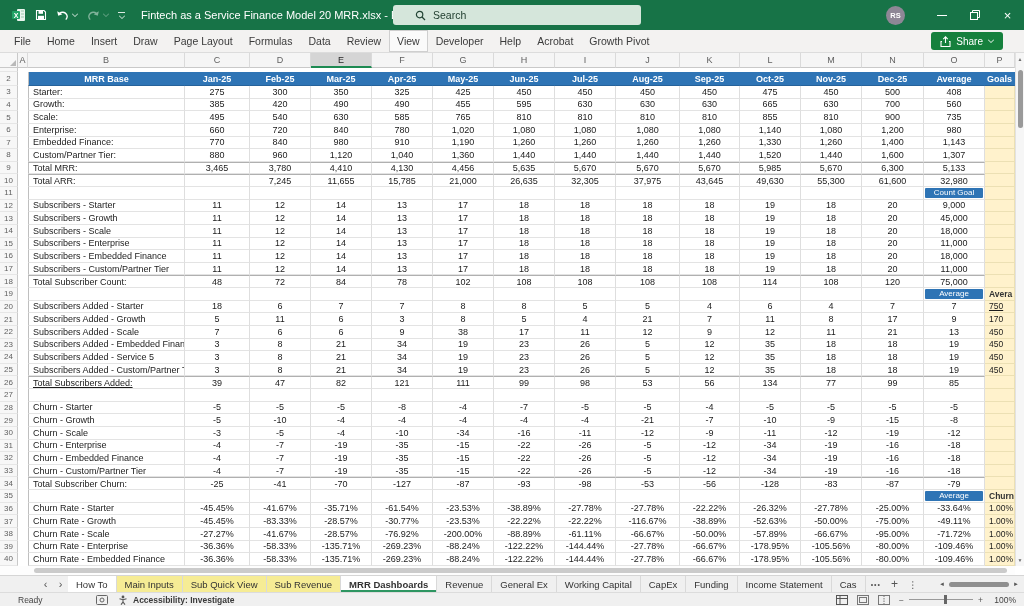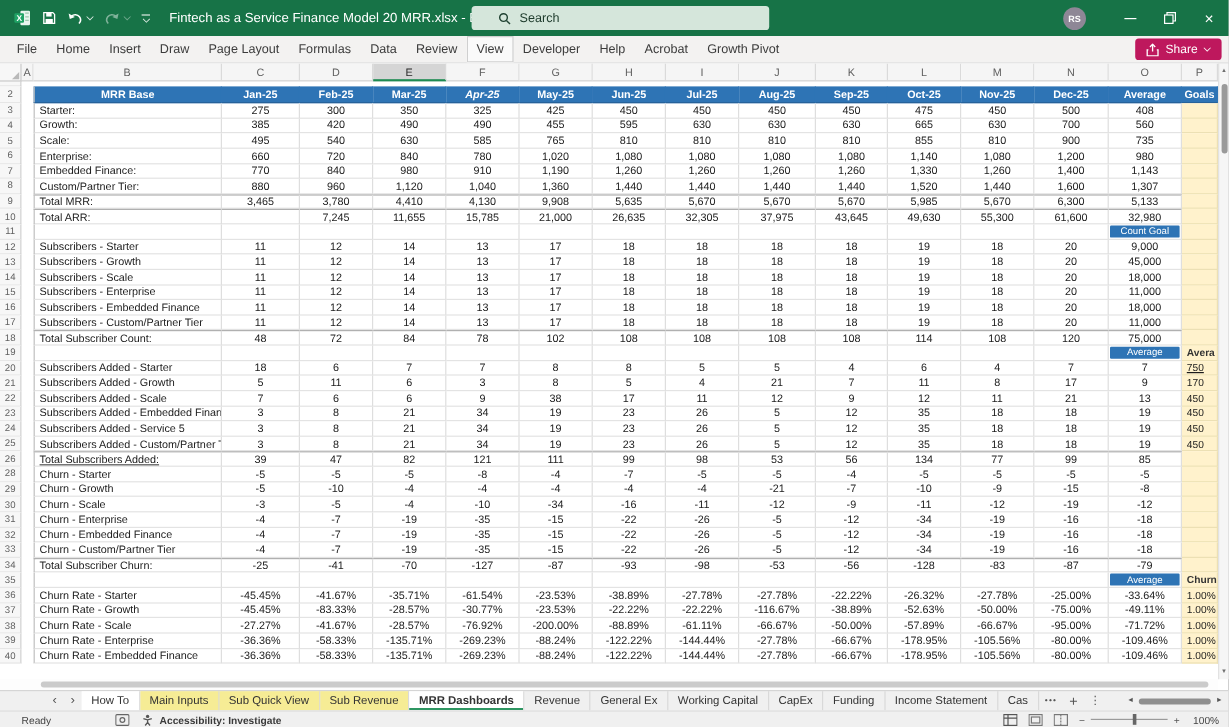--- a/index.html
+++ b/index.html
@@ -19,21 +19,21 @@
   .tb-right{position:absolute;right:0;top:0;height:30px;display:flex;align-items:center;}
   .avatar{width:19px;height:19px;border-radius:50%;background:#8E8796;color:#fff;font-size:7.5px;font-weight:bold;
           display:flex;align-items:center;justify-content:center;margin-right:20px;}
   .winbtn{width:33px;height:30px;display:flex;align-items:center;justify-content:center;color:#fff;font-size:13px;}
   .minbar{width:10px;height:1px;background:#fff;display:block;}
   
   .menubar{position:absolute;top:30px;left:0;right:0;height:23px;background:#f3f2f1;border-bottom:1px solid #dcdcdc;
            display:flex;align-items:stretch;padding-left:6px;box-sizing:border-box;}
   .mtab{padding:0 8px;font-size:10.5px;color:#3b3b3b;display:flex;align-items:center;white-space:nowrap;}
   .mtab.active{background:#fafafa;box-shadow:inset 0 0 0 1px #cfcfcf;}
-  .share{position:absolute;right:6px;top:2px;height:18px;background:#be185d;border-radius:3px;color:#fff;
+  .share{position:absolute;right:21px;top:2px;height:18px;background:#15803d;border-radius:3px;color:#fff;
          font-size:10px;display:flex;align-items:center;gap:5px;padding:0 9px;}
   .share .chev{border-color:rgba(255,255,255,.95);}
   
   .gridwrap{position:absolute;top:53px;left:0;width:1015px;height:513px;overflow:hidden;background:#fff;}
   .grow{display:flex;}
   .r-hdr{height:15px;}
   .r-sliver{height:4px;}
   .r-head{height:14px;}
   .r-data{height:12.63px;}
   .gc{flex:none;box-sizing:border-box;overflow:hidden;white-space:nowrap;display:flex;align-items:center;}
@@ -226,21 +226,21 @@
         <div class="gc acell" style="width: 61px;"></div>
         <div class="gc acell" style="width: 30px;"></div>
       </div>
       <div class="grow r-head">
         <div class="gc rownum" style="width: 18px;">2</div>
         <div class="gc acell" style="width: 10px;"></div>
         <div class="gc cell hb bl" style="width: 157px;">MRR Base</div>
         <div class="gc cell hb" style="width: 65px;">Jan-25</div>
         <div class="gc cell hb" style="width: 61px;">Feb-25</div>
         <div class="gc cell hb" style="width: 61px;">Mar-25</div>
-        <div class="gc cell hb" style="width: 61px; font-style: italic;">Apr-25</div>
+        <div class="gc cell hb" style="width: 61px;">Apr-25</div>
         <div class="gc cell hb" style="width: 61px;">May-25</div>
         <div class="gc cell hb" style="width: 61px;">Jun-25</div>
         <div class="gc cell hb" style="width: 61px;">Jul-25</div>
         <div class="gc cell hb" style="width: 64px;">Aug-25</div>
         <div class="gc cell hb" style="width: 60px;">Sep-25</div>
         <div class="gc cell hb" style="width: 61px;">Oct-25</div>
         <div class="gc cell hb" style="width: 61px;">Nov-25</div>
         <div class="gc cell hb" style="width: 62px;">Dec-25</div>
         <div class="gc cell hb" style="width: 61px;">Average</div>
         <div class="gc cell hb" style="width: 30px;">Goals</div>
@@ -360,21 +360,21 @@
         <div class="gc cell goal" style="width: 30px;"></div>
       </div>
       <div class="grow r-data total">
         <div class="gc rownum" style="width: 18px;">9</div>
         <div class="gc acell" style="width: 10px;"></div>
         <div class="gc cell tb lbl bl" style="width: 157px;">Total MRR:</div>
         <div class="gc cell tb num" style="width: 65px;">3,465</div>
         <div class="gc cell tb num" style="width: 61px;">3,780</div>
         <div class="gc cell tb num" style="width: 61px;">4,410</div>
         <div class="gc cell tb num" style="width: 61px;">4,130</div>
-        <div class="gc cell tb num" style="width: 61px;">9,908</div>
+        <div class="gc cell tb num" style="width: 61px;">4,456</div>
         <div class="gc cell tb num" style="width: 61px;">5,635</div>
         <div class="gc cell tb num" style="width: 61px;">5,670</div>
         <div class="gc cell tb num" style="width: 64px;">5,670</div>
         <div class="gc cell tb num" style="width: 60px;">5,670</div>
         <div class="gc cell tb num" style="width: 61px;">5,985</div>
         <div class="gc cell tb num" style="width: 61px;">5,670</div>
         <div class="gc cell tb num" style="width: 62px;">6,300</div>
         <div class="gc cell tb num" style="width: 61px;">5,133</div>
         <div class="gc cell goal" style="width: 30px;"></div>
       </div>
@@ -696,20 +696,39 @@
         <div class="gc cell tb num" style="width: 61px;">121</div>
         <div class="gc cell tb num" style="width: 61px;">111</div>
         <div class="gc cell tb num" style="width: 61px;">99</div>
         <div class="gc cell tb num" style="width: 61px;">98</div>
         <div class="gc cell tb num" style="width: 64px;">53</div>
         <div class="gc cell tb num" style="width: 60px;">56</div>
         <div class="gc cell tb num" style="width: 61px;">134</div>
         <div class="gc cell tb num" style="width: 61px;">77</div>
         <div class="gc cell tb num" style="width: 62px;">99</div>
         <div class="gc cell tb num" style="width: 61px;">85</div>
+        <div class="gc cell goal" style="width: 30px;"></div>
+      </div>
+      <div class="grow r-data">
+        <div class="gc rownum" style="width: 18px;">27</div>
+        <div class="gc acell" style="width: 10px;"></div>
+        <div class="gc cell tb lbl bl" style="width: 157px;"></div>
+        <div class="gc cell tb num" style="width: 65px;"></div>
+        <div class="gc cell tb num" style="width: 61px;"></div>
+        <div class="gc cell tb num" style="width: 61px;"></div>
+        <div class="gc cell tb num" style="width: 61px;"></div>
+        <div class="gc cell tb num" style="width: 61px;"></div>
+        <div class="gc cell tb num" style="width: 61px;"></div>
+        <div class="gc cell tb num" style="width: 61px;"></div>
+        <div class="gc cell tb num" style="width: 64px;"></div>
+        <div class="gc cell tb num" style="width: 60px;"></div>
+        <div class="gc cell tb num" style="width: 61px;"></div>
+        <div class="gc cell tb num" style="width: 61px;"></div>
+        <div class="gc cell tb num" style="width: 62px;"></div>
+        <div class="gc cell tb num" style="width: 61px;"></div>
         <div class="gc cell goal" style="width: 30px;"></div>
       </div>
       <div class="grow r-data">
         <div class="gc rownum" style="width: 18px;">28</div>
         <div class="gc acell" style="width: 10px;"></div>
         <div class="gc cell tb lbl bl" style="width: 157px;">Churn - Starter</div>
         <div class="gc cell tb num" style="width: 65px;">-5</div>
         <div class="gc cell tb num" style="width: 61px;">-5</div>
         <div class="gc cell tb num" style="width: 61px;">-5</div>
         <div class="gc cell tb num" style="width: 61px;">-8</div>

